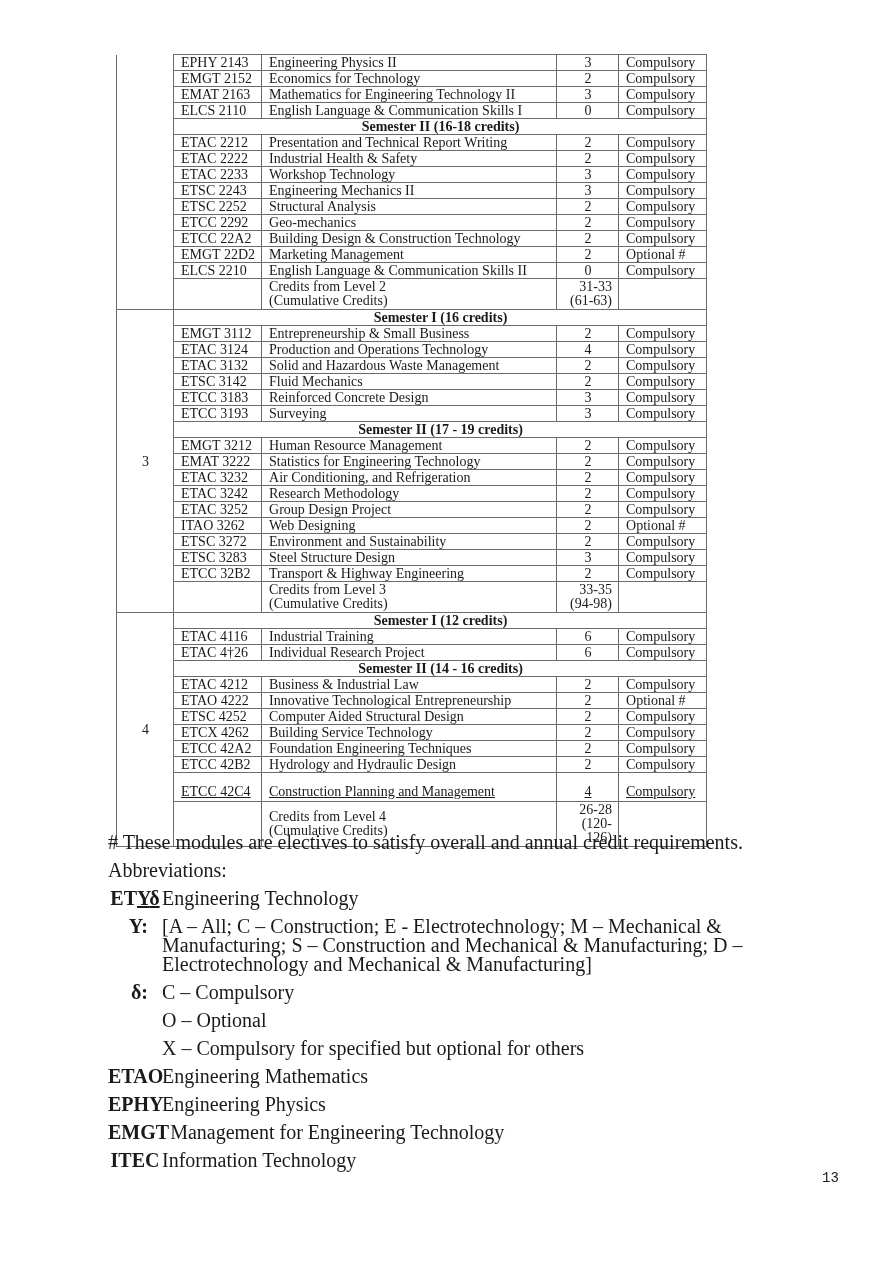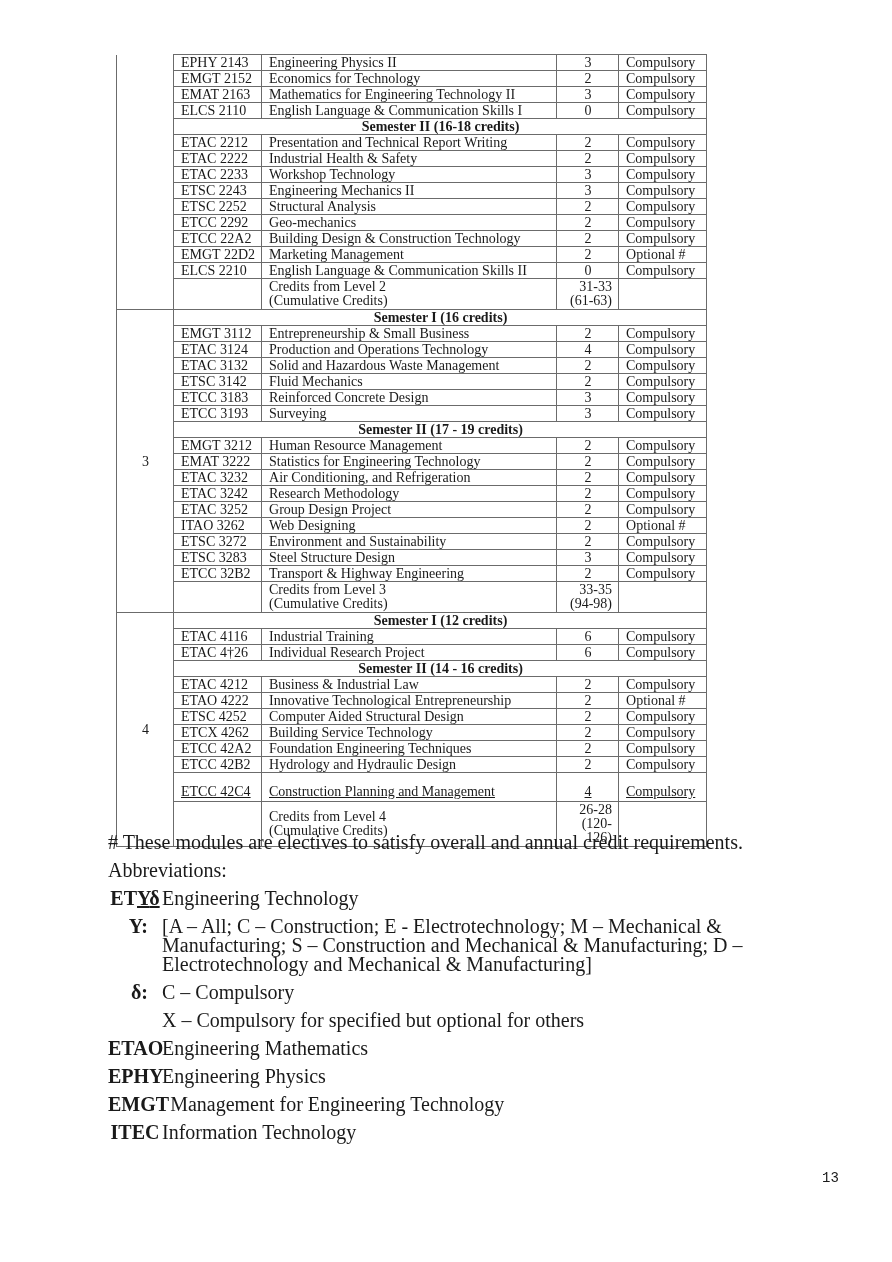--- a/index.html
+++ b/index.html
@@ -320,20 +320,24 @@
   <div class="abbr-row">
     <span class="abbr-key indent">Υ:</span>
     <span class="abbr-val">[A – All; C – Construction; E  - Electrotechnology; M – Mechanical &amp; Manufacturing; S – Construction and Mechanical &amp; Manufacturing; D – Electrotechnology and Mechanical &amp; Manufacturing]</span>
   </div>
   <div class="abbr-row">
     <span class="abbr-key indent">δ:</span>
     <span class="abbr-val">C – Compulsory</span>
   </div>
   <div class="abbr-row">
     <span class="abbr-key"></span>
+    <span class="abbr-val">O – Optional</span>
+  </div>
+  <div class="abbr-row">
+    <span class="abbr-key"></span>
     <span class="abbr-val">X – Compulsory for specified but optional for others</span>
   </div>
   <div class="abbr-row">
     <span class="abbr-key">ETAO</span>
     <span class="abbr-val">Engineering Mathematics</span>
   </div>
   <div class="abbr-row">
     <span class="abbr-key">EPHY</span>
     <span class="abbr-val">Engineering Physics</span>
   </div>

